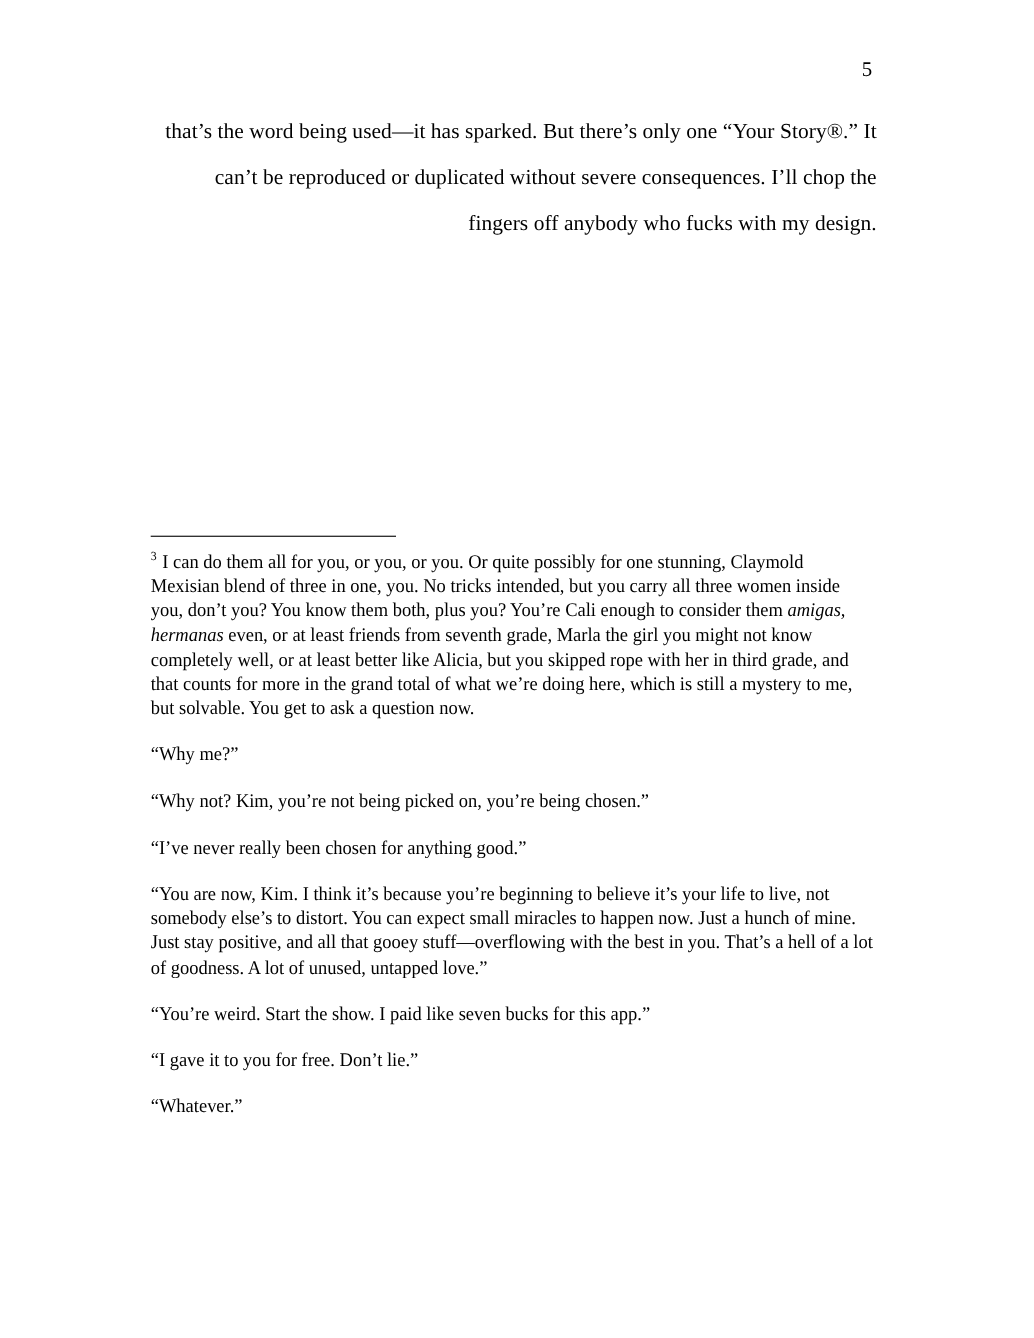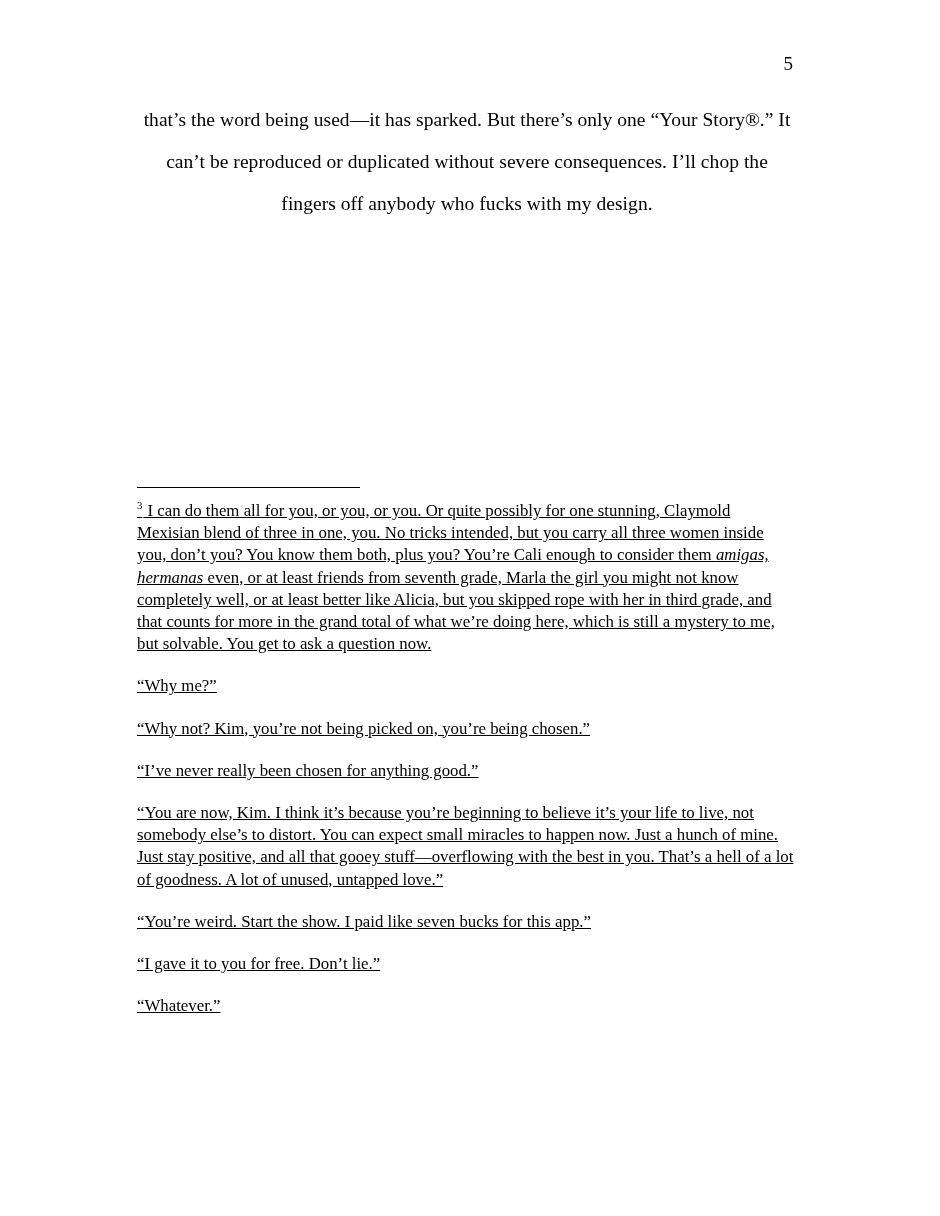--- a/index.html
+++ b/index.html
@@ -35,21 +35,21 @@
     position: absolute;
     left: 137px;
     top: 99px;
     width: 660px;
   }
 
   .body-para {
     font-family: "Liberation Serif", "DejaVu Serif", serif;
     font-size: 19.5px;
     line-height: 42px;
-    text-align: center;
+    text-align: right;
     margin: 0;
     color: #000;
     letter-spacing: 0.05px;
   }
 
   
   .body-para + .body-para {
     margin-top: 42px;
   }
 
@@ -67,21 +67,20 @@
     width: 223px;
     height: 0;
     border-top: 1.6px solid #000;
   }
 
   .footnote-block {
     position: absolute;
     left: 137px;
     top: 499px;
     width: 658px;
-    text-decoration: underline;
   }
 
   .footnote-para {
     font-family: "Liberation Serif", "DejaVu Serif", serif;
     font-size: 17.6px;
     line-height: 22.2px;
     margin: 0;
     color: #000;
     text-align: left;
     

